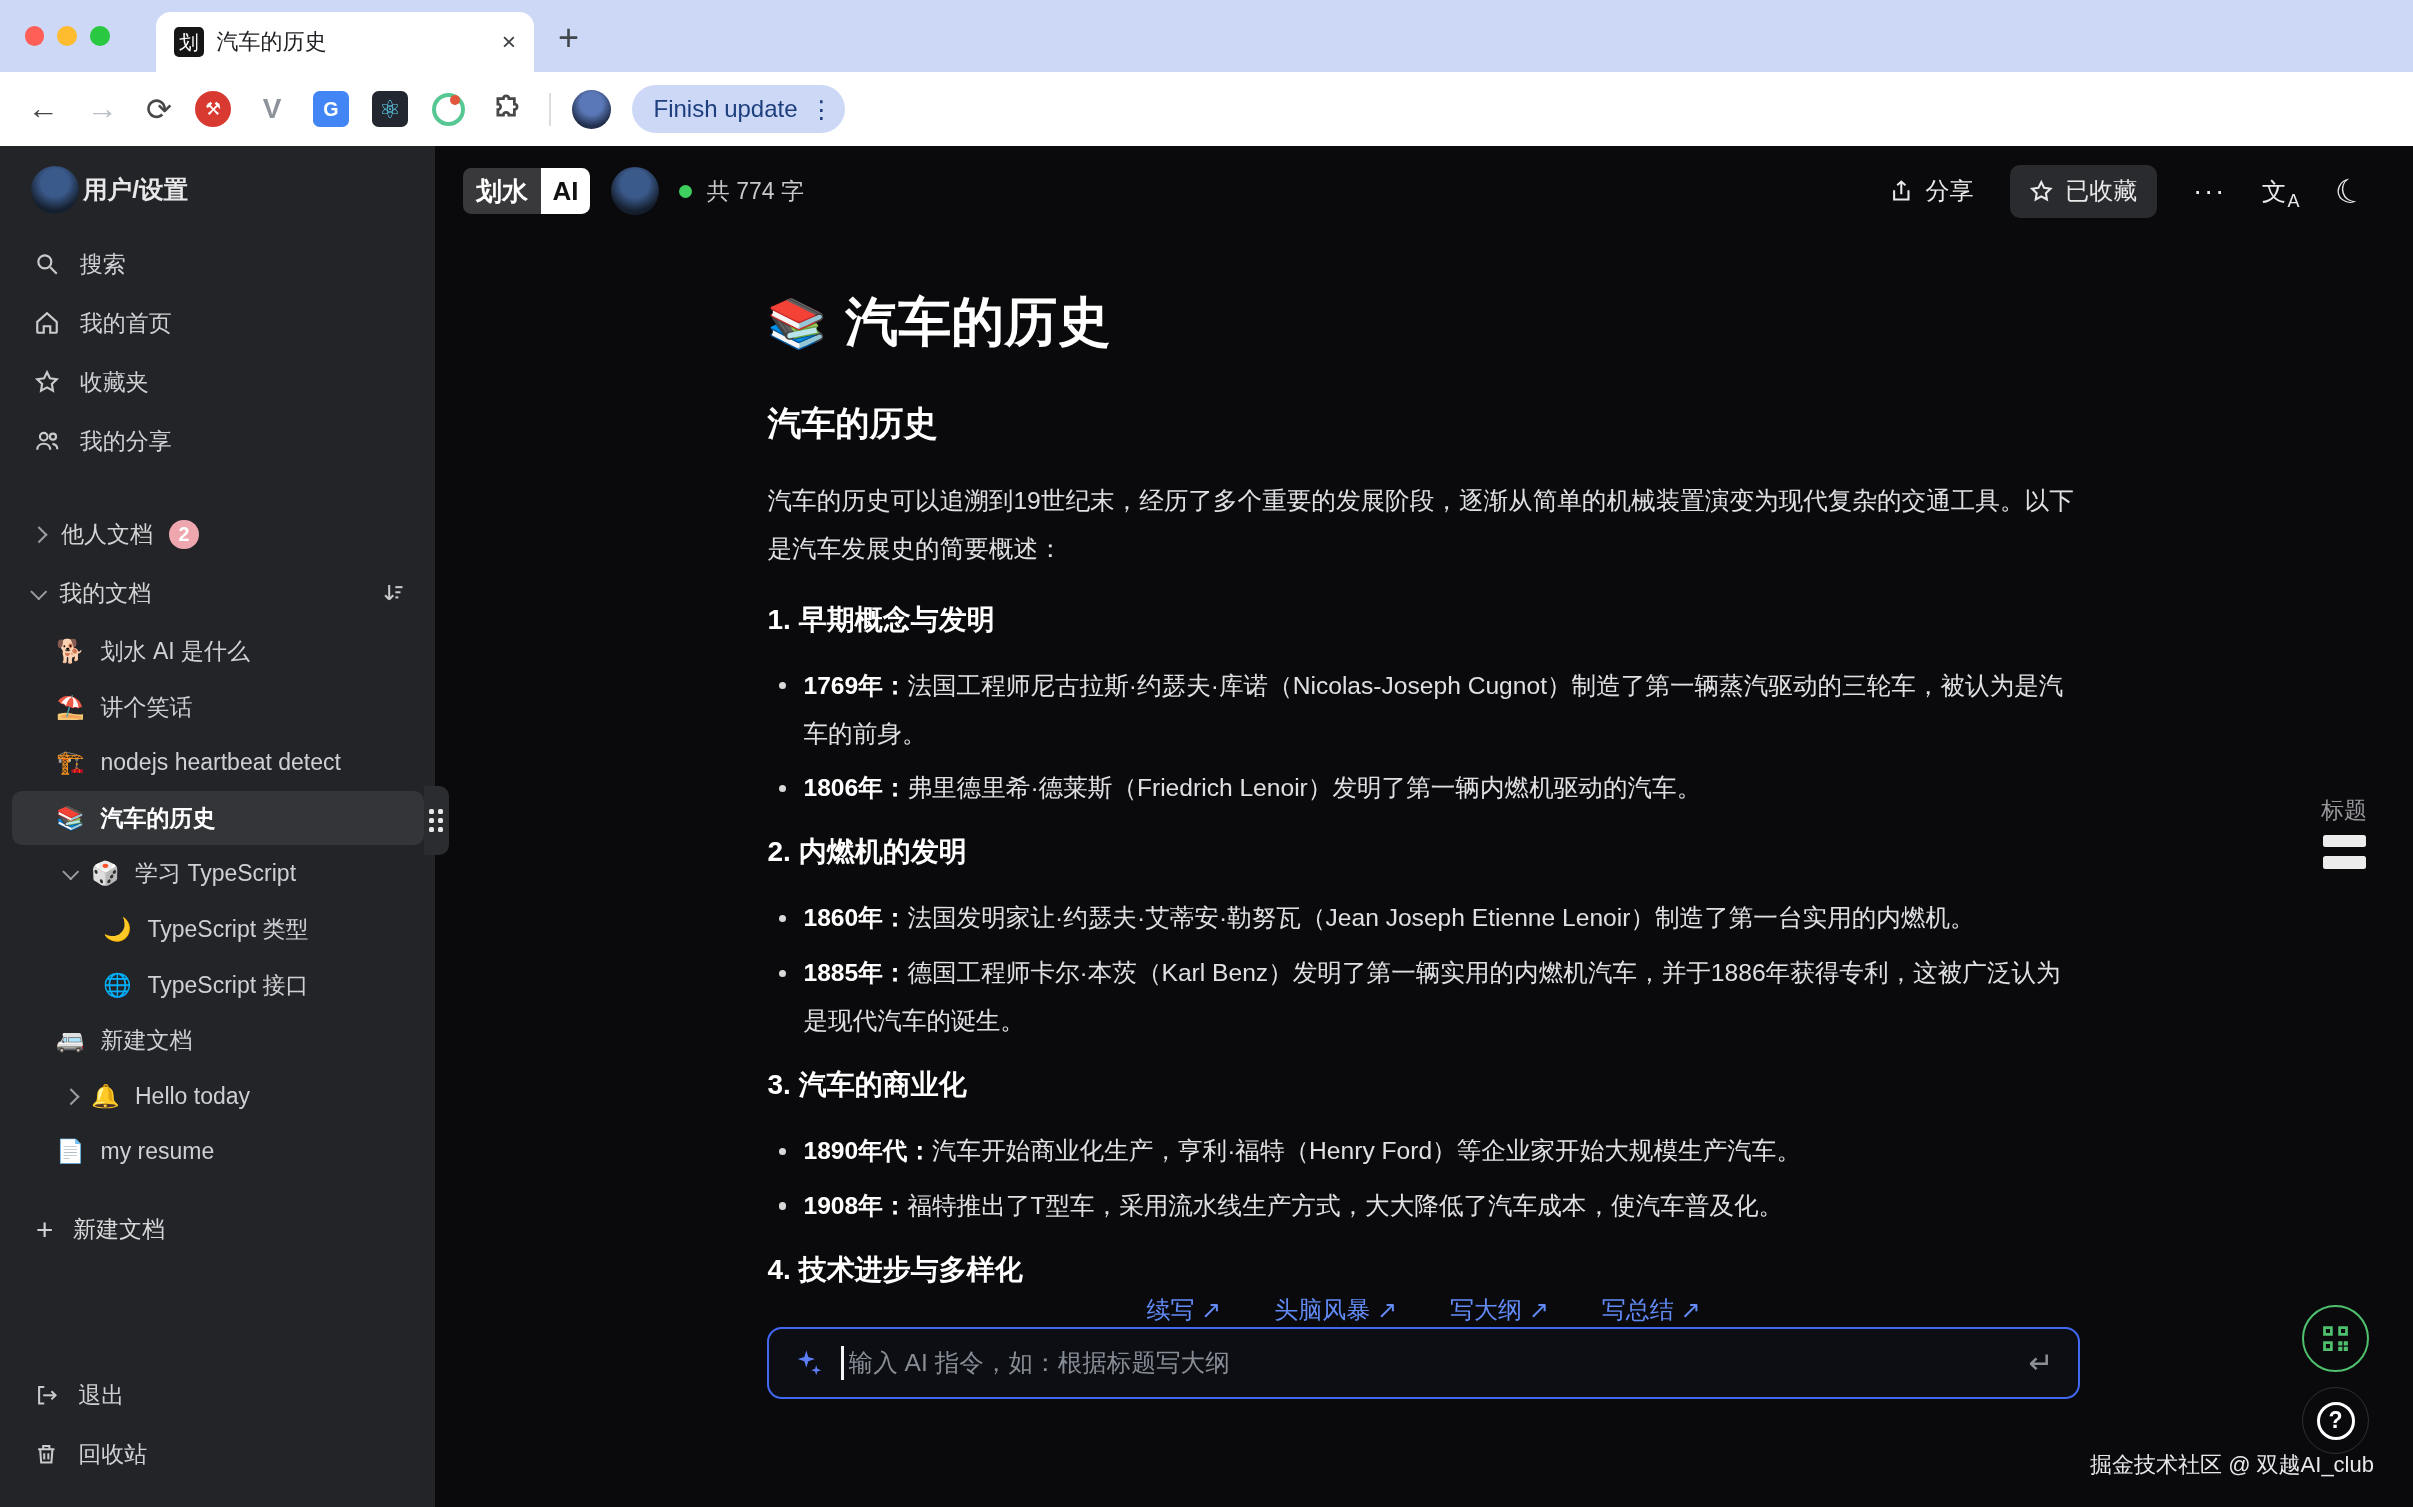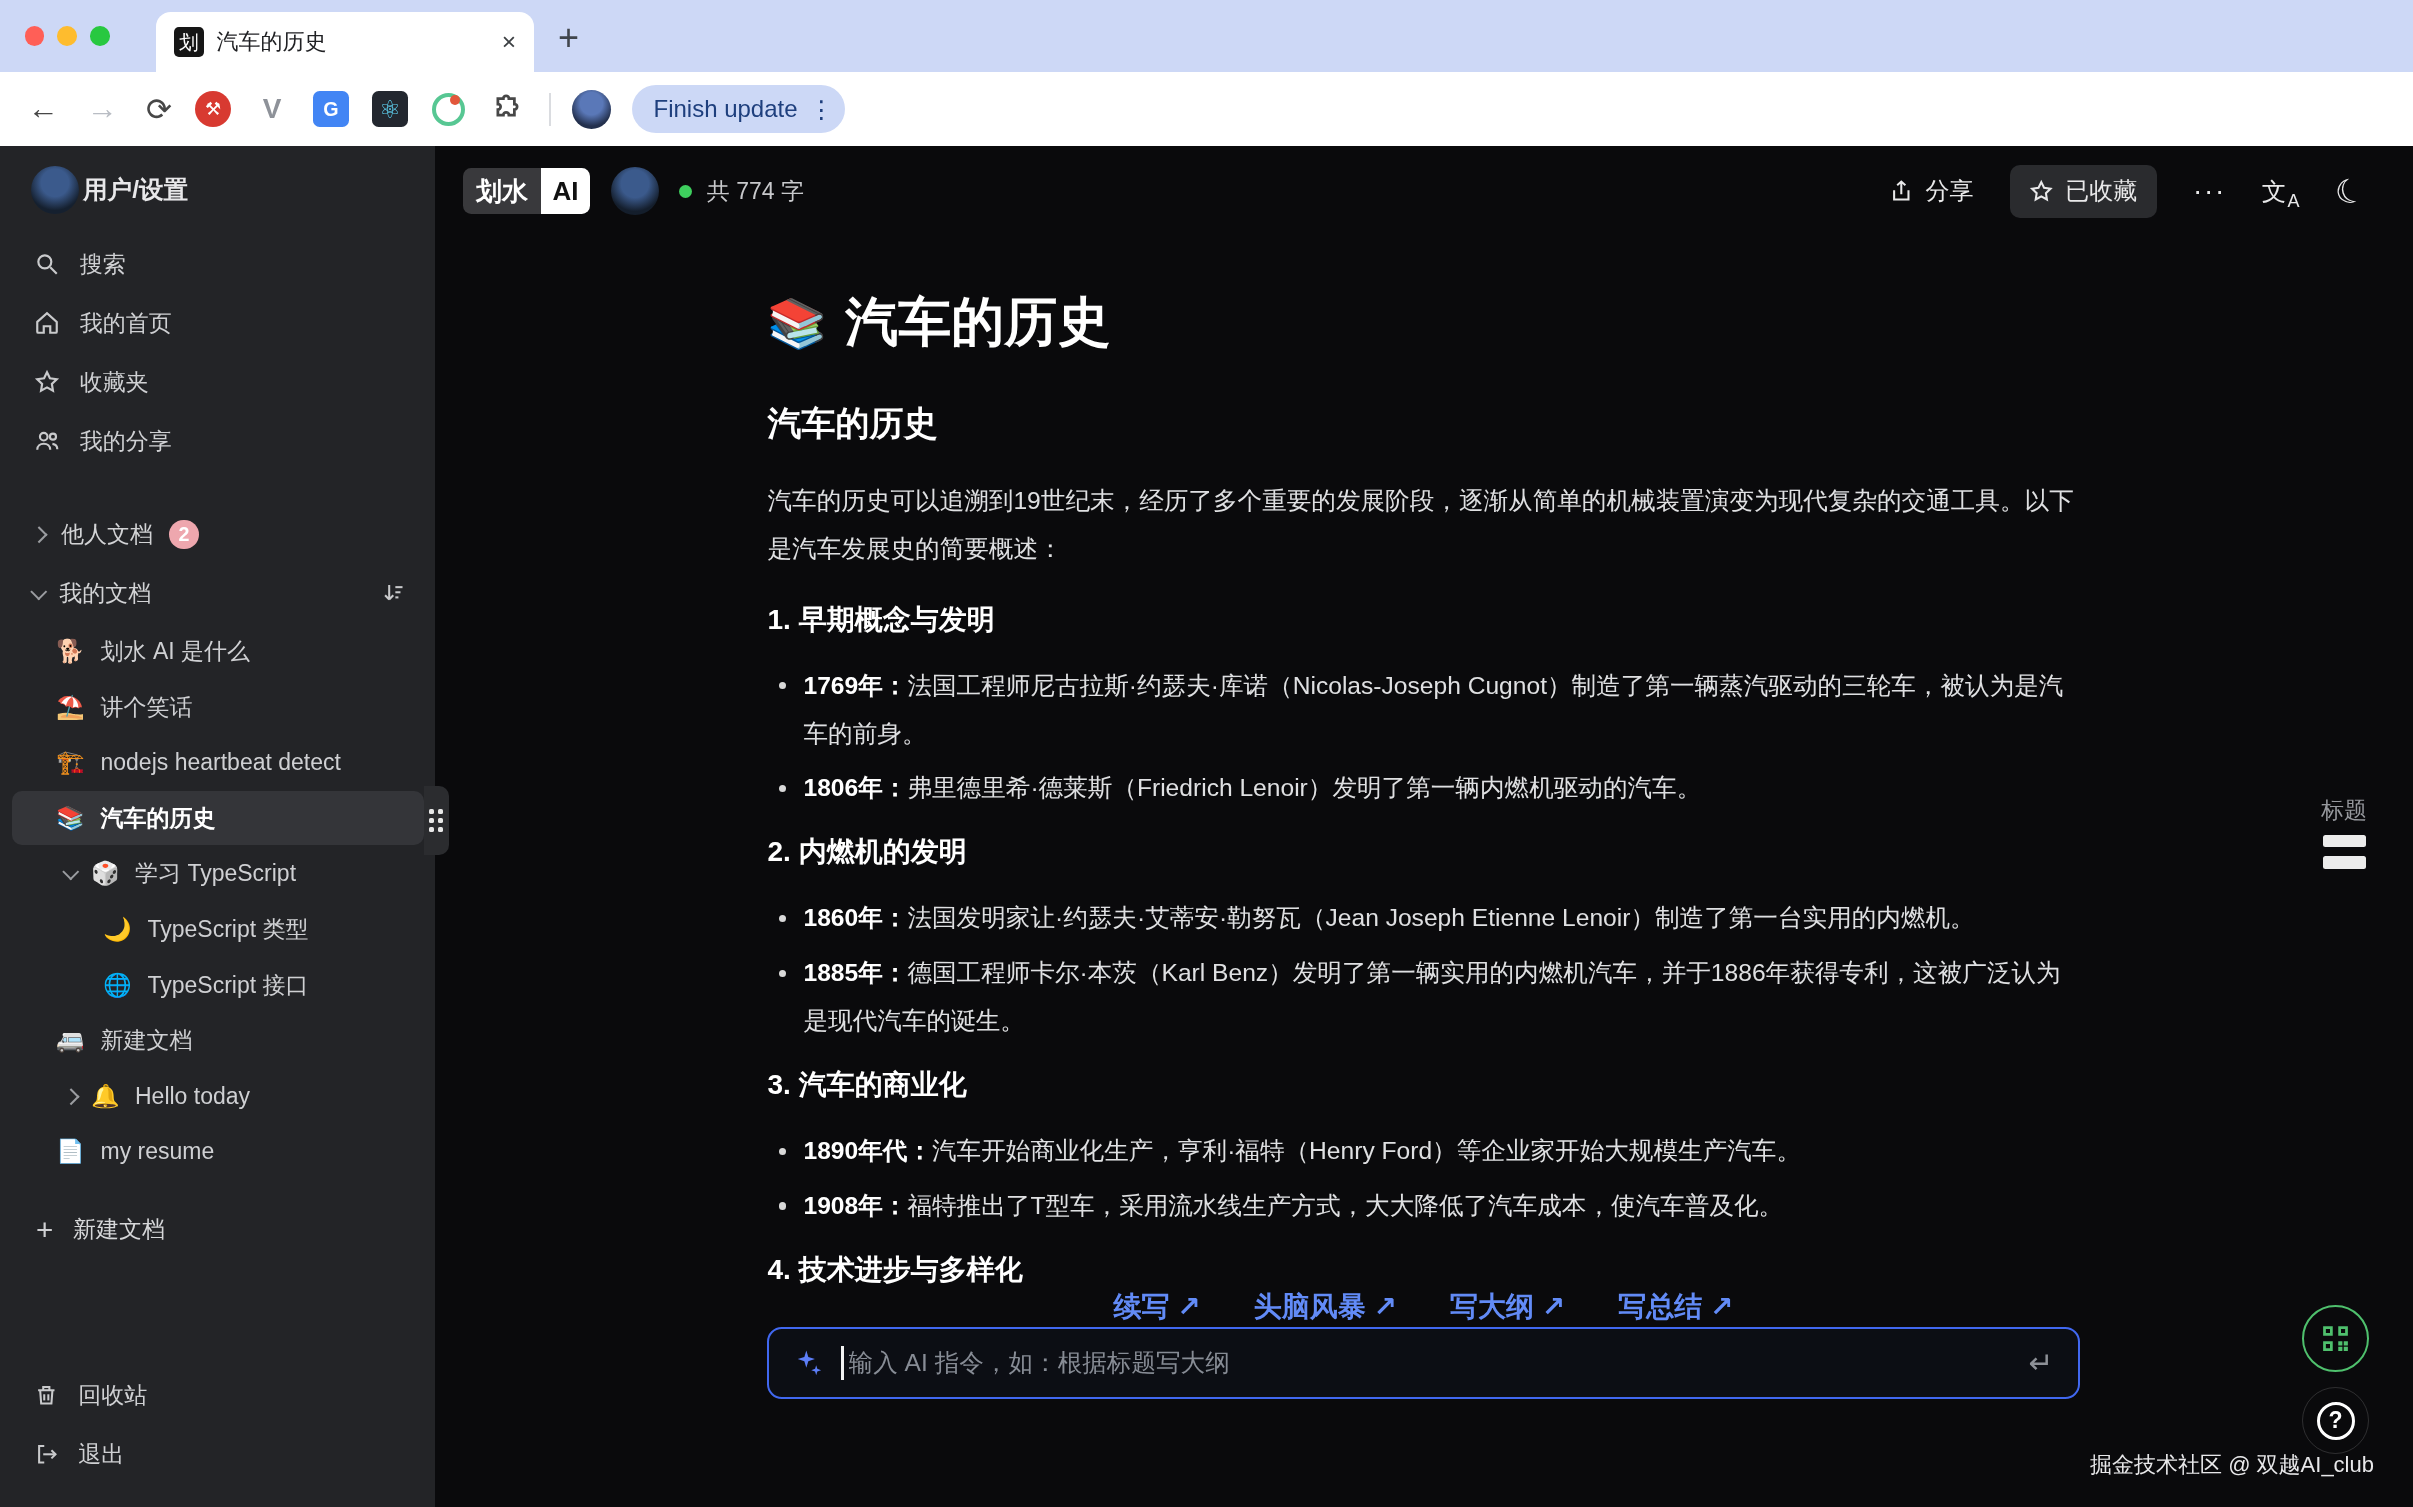--- a/index.html
+++ b/index.html
@@ -109,21 +109,21 @@
   .doc-h3.first { margin-top:28px; }
   .doc-ul { list-style:none; margin-top:23px; }
   .doc-ul li { position:relative; padding-left:36px; font-size:24.6px; line-height:48px; margin-bottom:6.6px; }
   .doc-ul li::before { content:""; position:absolute; left:11.5px; top:20.5px; width:7.4px; height:7.4px;
                        border-radius:50%; background:#d9d9d9; }
   .doc-ul strong { color:#ffffff; }
 
   
   .ai-links { position:absolute; left:332px; width:1313px; bottom:181px; display:flex;
               justify-content:center; gap:53px; }
-  .ai-links a { color:#628bf7; font-size:28px; font-weight:bold; text-decoration:none; }
+  .ai-links a { color:#628bf7; font-size:24px; font-weight:normal; text-decoration:none; }
   .ai-input { position:absolute; left:332px; width:1313px; bottom:108px; height:72px;
               border:2.5px solid #4168f0; border-radius:14.8px; background:#0c0e14;
               display:flex; align-items:center; padding:0 24.6px; }
   .sparkle { flex:none; }
   .caret { width:2.5px; height:34px; background:#f2f2f2; margin-left:18px; }
   .ai-field { flex:1; background:transparent; border:none; outline:none; color:#e8e8ea;
               font-size:24.6px; margin-left:4.9px; font-family:inherit; }
   .ai-field::placeholder { color:#878c95; }
   .enter-ic { color:#8d9097; font-size:29.6px; }
   .ai-footer { position:absolute; left:332px; width:1313px; bottom:36px; text-align:center;
@@ -290,33 +290,33 @@
     </div>
 
     <div class="newdoc-btn">
       <span class="plus">+</span>
       <span>新建文档</span>
     </div>
 
     <div class="sidebar-bottom">
       <div class="nav-item">
         <svg width="24.6" height="24.6" viewBox="0 0 24 24" fill="none" stroke="#c9cacc" stroke-width="2">
+            <path d="M10 4H5v16h5"></path>
+            <line x1="9" y1="12" x2="21" y2="12"></line>
+            <path d="m17 8 4 4-4 4"></path>
+          </svg>
+        <span>退出</span>
+      </div>
+      <div class="nav-item">
+        <svg width="24.6" height="24.6" viewBox="0 0 24 24" fill="none" stroke="#c9cacc" stroke-width="2">
             <path d="M4 7h16M9 7V4h6v3M6 7l1 13h10l1-13"></path>
             <line x1="10" y1="11" x2="10" y2="17"></line>
             <line x1="14" y1="11" x2="14" y2="17"></line>
           </svg>
         <span>回收站</span>
-      </div>
-      <div class="nav-item">
-        <svg width="24.6" height="24.6" viewBox="0 0 24 24" fill="none" stroke="#c9cacc" stroke-width="2">
-            <path d="M10 4H5v16h5"></path>
-            <line x1="9" y1="12" x2="21" y2="12"></line>
-            <path d="m17 8 4 4-4 4"></path>
-          </svg>
-        <span>退出</span>
       </div>
     </div>
 
     <div class="drag-pill">
       <div class="drag-dots">
           <i></i>
           <i></i>
           <i></i>
           <i></i>
           <i></i>

